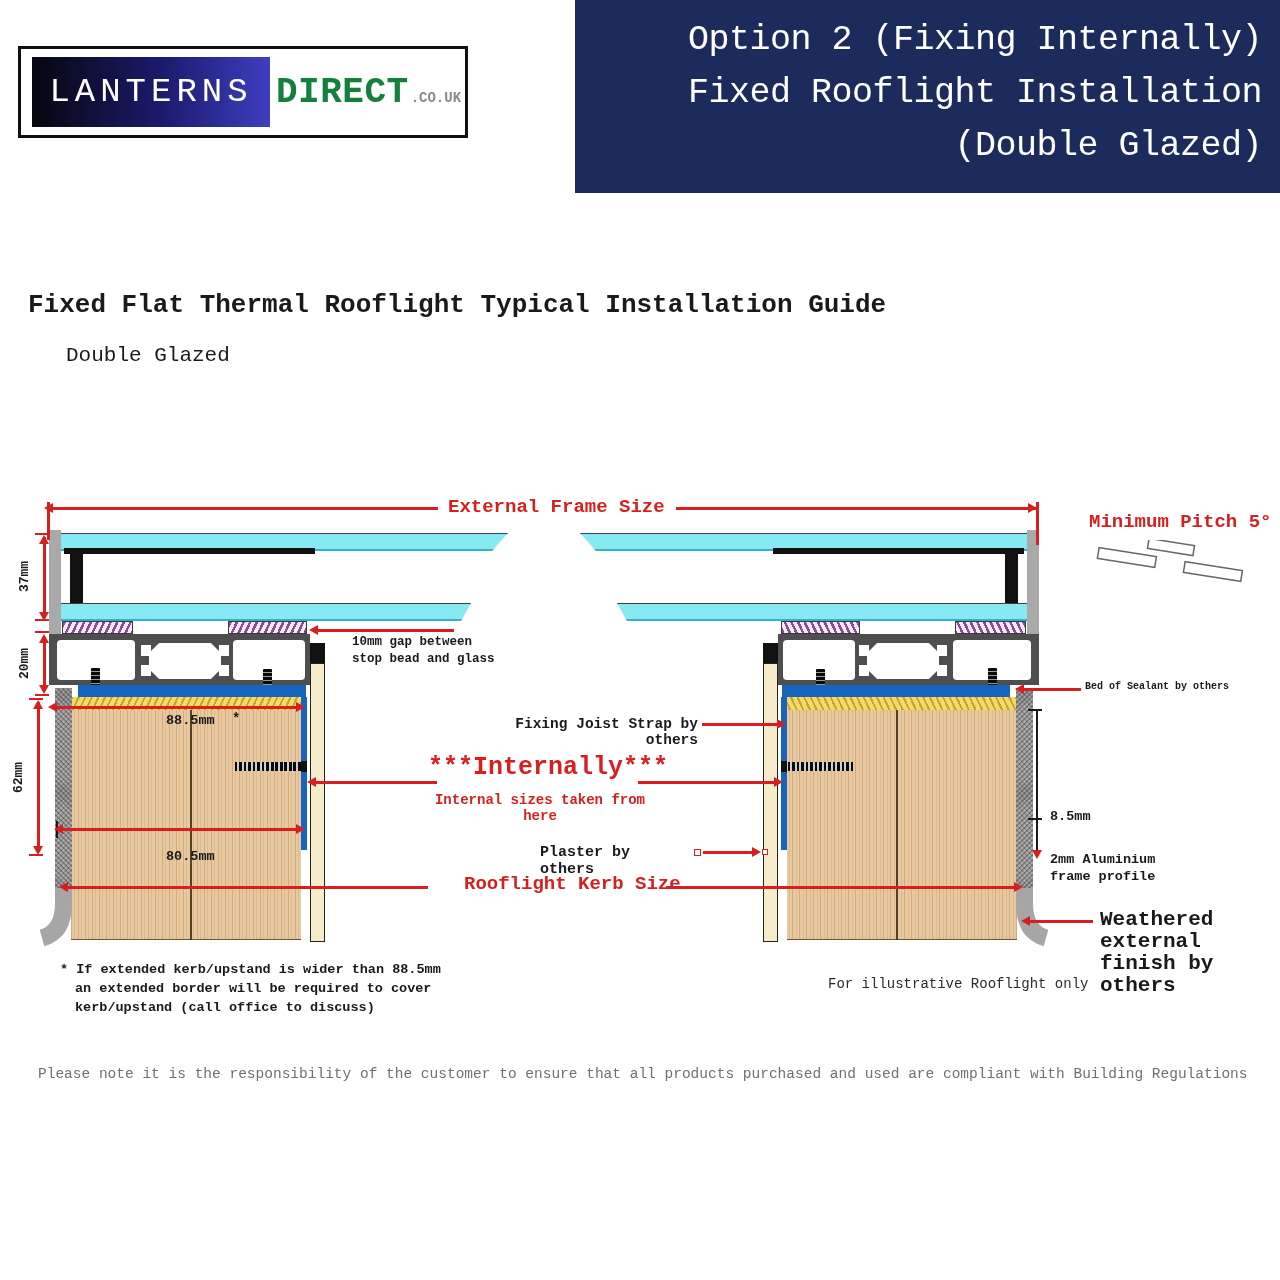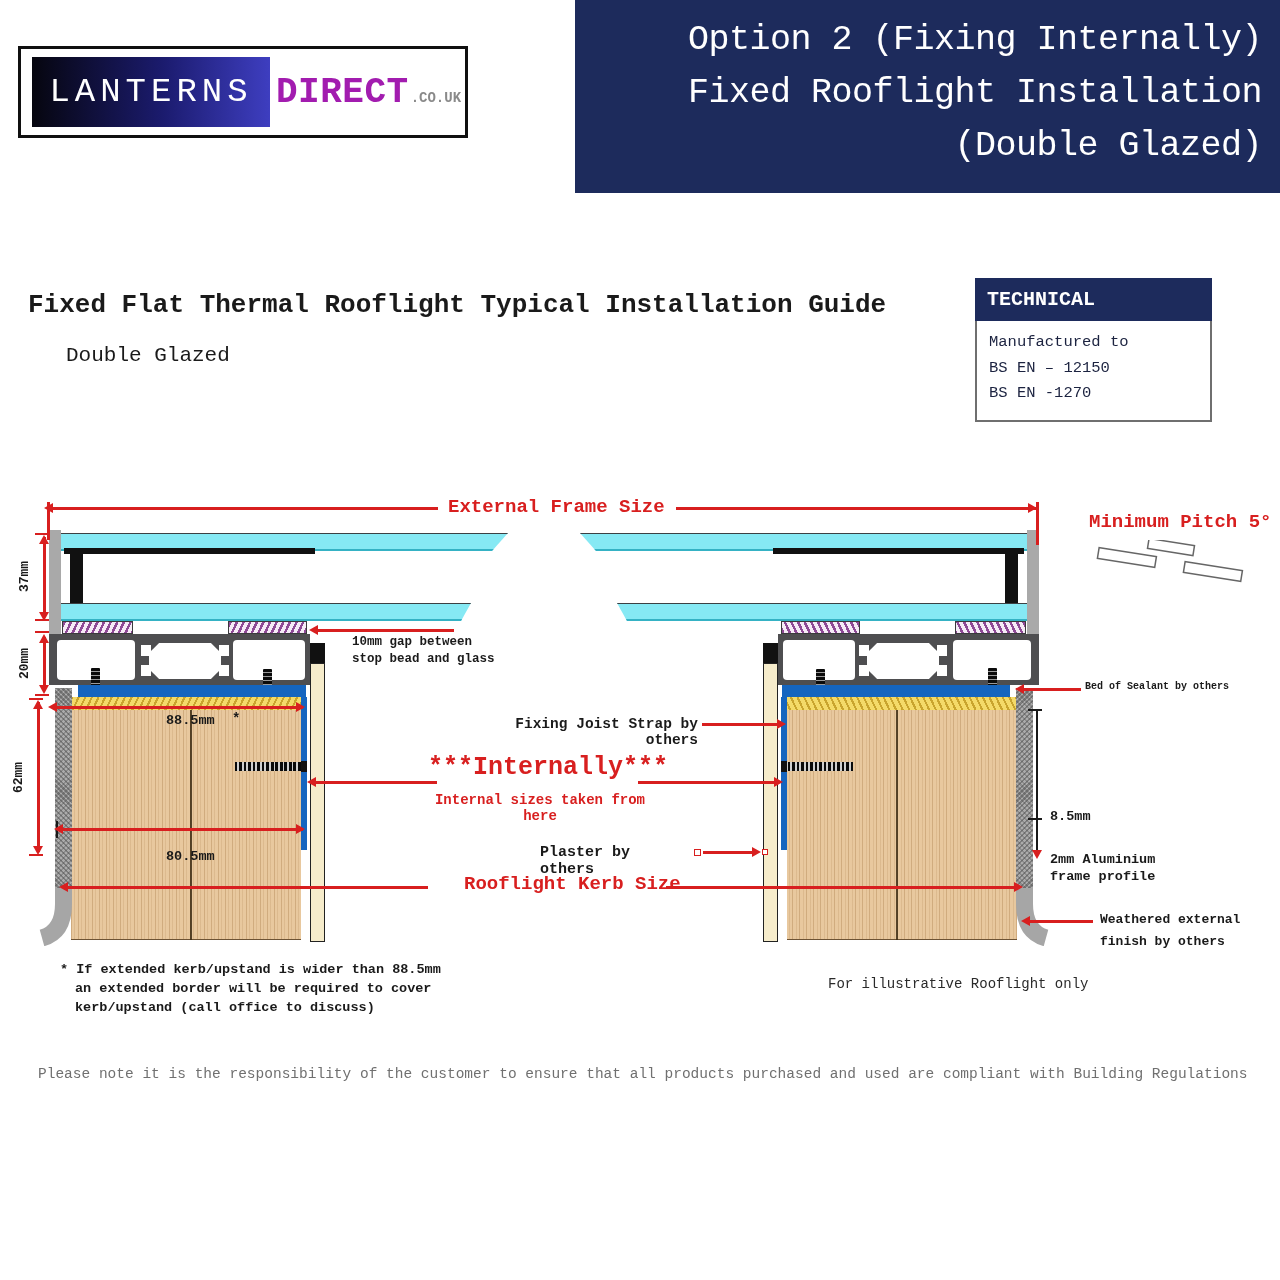--- a/index.html
+++ b/index.html
@@ -9,21 +9,21 @@
   
   .banner{left:575px;top:0;width:705px;height:193px;background:#1d2b5c;color:#fff;
           text-align:right;padding:14px 18px 0 0;box-sizing:border-box;}
   .banner div{font-size:35px;line-height:53px;font-weight:500;letter-spacing:-0.5px;}
   .logo-box{left:18px;top:46px;width:450px;height:92px;border:3px solid #101010;background:#fff;
             display:flex;align-items:center;padding-left:11px;box-sizing:border-box;}
   .lan-rect{width:238px;height:70px;background:linear-gradient(90deg,#06060f 0%,#1b1b6e 55%,#3e3ec0 100%);
             display:flex;align-items:center;justify-content:center;}
   .lan-rect span{color:#fff;font-size:34px;font-weight:400;letter-spacing:5px;}
   .direct-wrap{display:flex;align-items:baseline;margin-left:6px;}
-  .direct-wrap .d{font-size:36px;font-weight:900;letter-spacing:0.5px;color:#a21caf;}
+  .direct-wrap .d{font-size:36px;font-weight:900;letter-spacing:0.5px;color:#15803d;}
   .direct-wrap .t{font-size:14px;font-weight:700;color:#8a8a8a;text-transform:uppercase;margin-left:2px;}
   .title{left:28px;top:290px;font-size:26px;font-weight:700;}
   .subtitle{left:28px;top:344px;font-size:21px;font-weight:400;margin-left:38px;}
   .tech{left:975px;top:278px;width:237px;}
   .tech-h{background:#1d2b5c;color:#fff;font-size:20px;font-weight:700;line-height:43px;
           height:43px;padding-left:12px;}
   .tech-b{border:2px solid #6f6f6f;border-top:none;background:#fff;padding:9px 12px 13px 12px;}
   .tech-b div{font-size:15.5px;line-height:25.5px;font-weight:500;color:#1c2340;}
   
   .xsec{top:522px;width:460px;height:424px;}
@@ -87,28 +87,20 @@
     </div>
     <div class="direct-wrap">
       <span class="d">DIRECT</span>
       <span class="t">.co.uk</span>
     </div>
   </div>
 
   <div class="abs title">Fixed Flat Thermal Rooflight Typical Installation Guide</div>
   <div class="abs subtitle">Double Glazed</div>
 
-  <div class="abs tech">
-    <div class="tech-h">TECHNICAL</div>
-    <div class="tech-b">
-      <div>Manufactured to</div>
-      <div>BS EN – 12150</div>
-      <div>BS EN -1270</div>
-    </div>
-  </div>
 
   <div class="abs xsec" style="left:48px;">
     <div class="abs gray-cap" style="left:1px;top:8px;width:12px;height:106px;"></div>
     <div class="abs glass" style="left:13px;top:11px;width:447px;height:18px;clip-path:polygon(0 0,100% 0,calc(100% - 16px) 100%,0 100%);"></div>
     <div class="abs blk" style="left:16px;top:26px;width:251px;height:6px;"></div>
     <div class="abs blk" style="left:22px;top:26px;width:13px;height:56px;"></div>
     <div class="abs glass" style="left:13px;top:81px;width:410px;height:18px;clip-path:polygon(0 0,100% 0,calc(100% - 10px) 100%,0 100%);"></div>
     <div class="abs purple" style="left:14px;top:99px;width:71px;height:13px;"></div>
     <div class="abs purple" style="left:180px;top:99px;width:79px;height:13px;"></div>
     <div class="abs framebody" style="left:1px;top:112px;width:261px;height:51px;">
@@ -264,21 +256,21 @@
   <div class="bk" style="left:1028px;top:818px;width:14px;height:1.5px;"></div>
   <div class="lbl-b" style="left:1050px;top:809px;font-size:13.5px;">8.5mm</div>
   <div class="ah ah-d" style="left:1032px;top:850px;"></div>
   <div class="lbl-b" style="left:1050px;top:851px;font-size:13.5px;line-height:17px;">
     <div>2mm Aluminium</div>
     <div>frame profile</div>
   </div>
 
   <div class="dl" style="left:1029px;top:920px;width:64px;"></div>
   <div class="ah ah-l" style="left:1021px;top:916px;"></div>
-  <div class="lbl-b" style="left:1100px;top:909px;font-size:13px;line-height:22px;">
+  <div class="lbl-b" style="left:1100px;top:909px;font-size:21px;line-height:22px;">
     <div>Weathered external</div>
     <div>finish by others</div>
   </div>
 
   <div class="foot" style="left:60px;top:960px;">
     <div>* If extended kerb/upstand is wider than 88.5mm</div>
     <div style="padding-left:15px;">an extended border will be required to cover</div>
     <div style="padding-left:15px;">kerb/upstand (call office to discuss)</div>
   </div>
   <div class="plain" style="left:828px;top:976px;">For illustrative Rooflight only</div>

